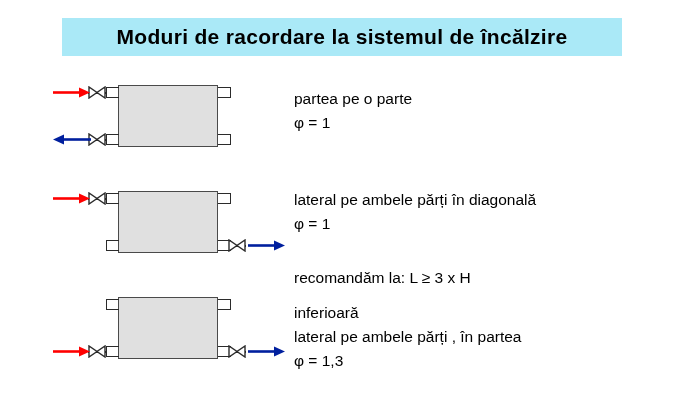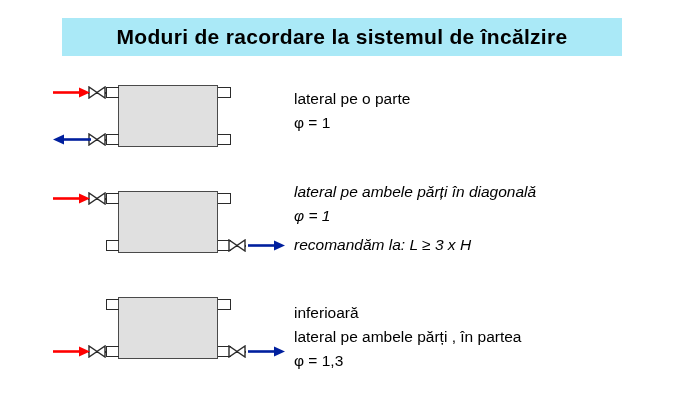--- a/index.html
+++ b/index.html
@@ -135,21 +135,21 @@
       </svg>
     </div>
     <div class="arrow" style="left:53px; top:133px;">
       <svg width="38" height="13" viewBox="0 0 38 13">
         <line x1="10" y1="6.5" x2="38" y2="6.5" stroke="#001f9e" stroke-width="2.6"></line>
         <polygon points="0,6.5 11,1.5 11,11.5" fill="#001f9e"></polygon>
       </svg>
     </div>
 
     <div class="txt-block" style="left:294px; top:87px;">
-      <div>lateral pe o parte</div>
+      <div>partea pe o parte</div>
       <div>φ = 1</div>
     </div>
   </div>
 
   <div class="row" style="top:0;">
 
     <div class="radiator" style="left:118px; top:191px; width:100px; height:62px;"></div>
     <div class="stub tl" style="left:106px; top:193px;"></div>
     <div class="stub bl" style="left:106px; top:240px;"></div>
     <div class="stub tr" style="left:218px; top:193px;"></div>
@@ -176,24 +176,24 @@
         <polygon points="17,1 17,12 9,6.5" fill="#ffffff" stroke="#2b2b2b" stroke-width="1.4"></polygon>
       </svg>
     </div>
     <div class="arrow" style="left:248px; top:239px;">
       <svg width="38" height="13" viewBox="0 0 38 13">
         <line x1="0" y1="6.5" x2="28" y2="6.5" stroke="#001f9e" stroke-width="2.6"></line>
         <polygon points="37,6.5 26,1.5 26,11.5" fill="#001f9e"></polygon>
       </svg>
     </div>
 
-    <div class="txt-block" style="left:294px; top:180px;font-style:italic;">
+    <div class="txt-block" style="left:294px; top:188px;">
       <div>lateral pe ambele părți în diagonală</div>
       <div>φ = 1</div>
-      <div style="padding-top:5px;">recomandăm la: L ≥ 3 x H</div>
+      <div style="padding-top:5px;margin-top:25px;">recomandăm la: L ≥ 3 x H</div>
     </div>
   </div>
 
   <div class="row" style="top:0;">
 
     <div class="radiator" style="left:118px; top:297px; width:100px; height:62px;"></div>
     <div class="stub tl" style="left:106px; top:299px;"></div>
     <div class="stub bl" style="left:106px; top:346px;"></div>
     <div class="stub tr" style="left:218px; top:299px;"></div>
     <div class="stub br" style="left:218px; top:346px;"></div>

